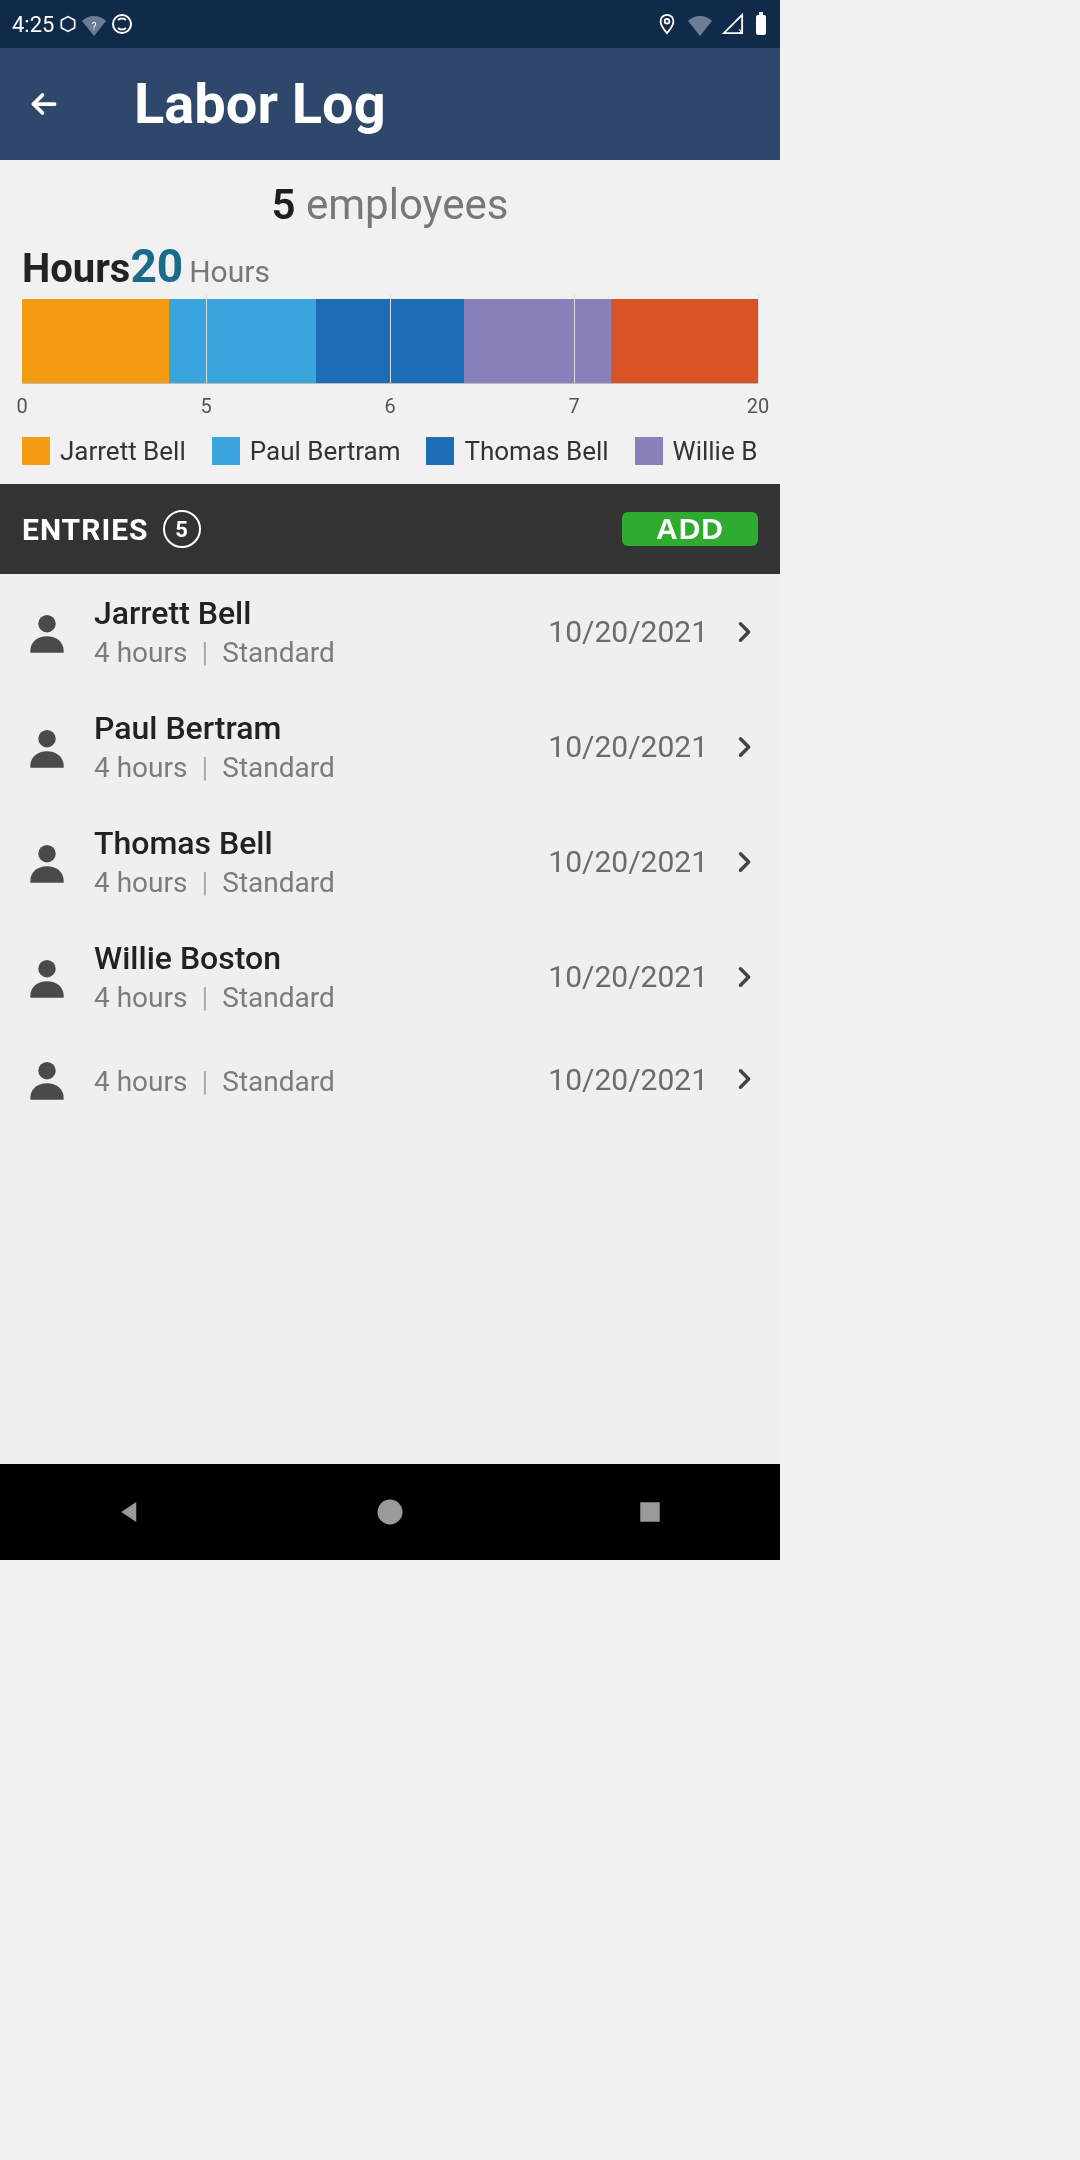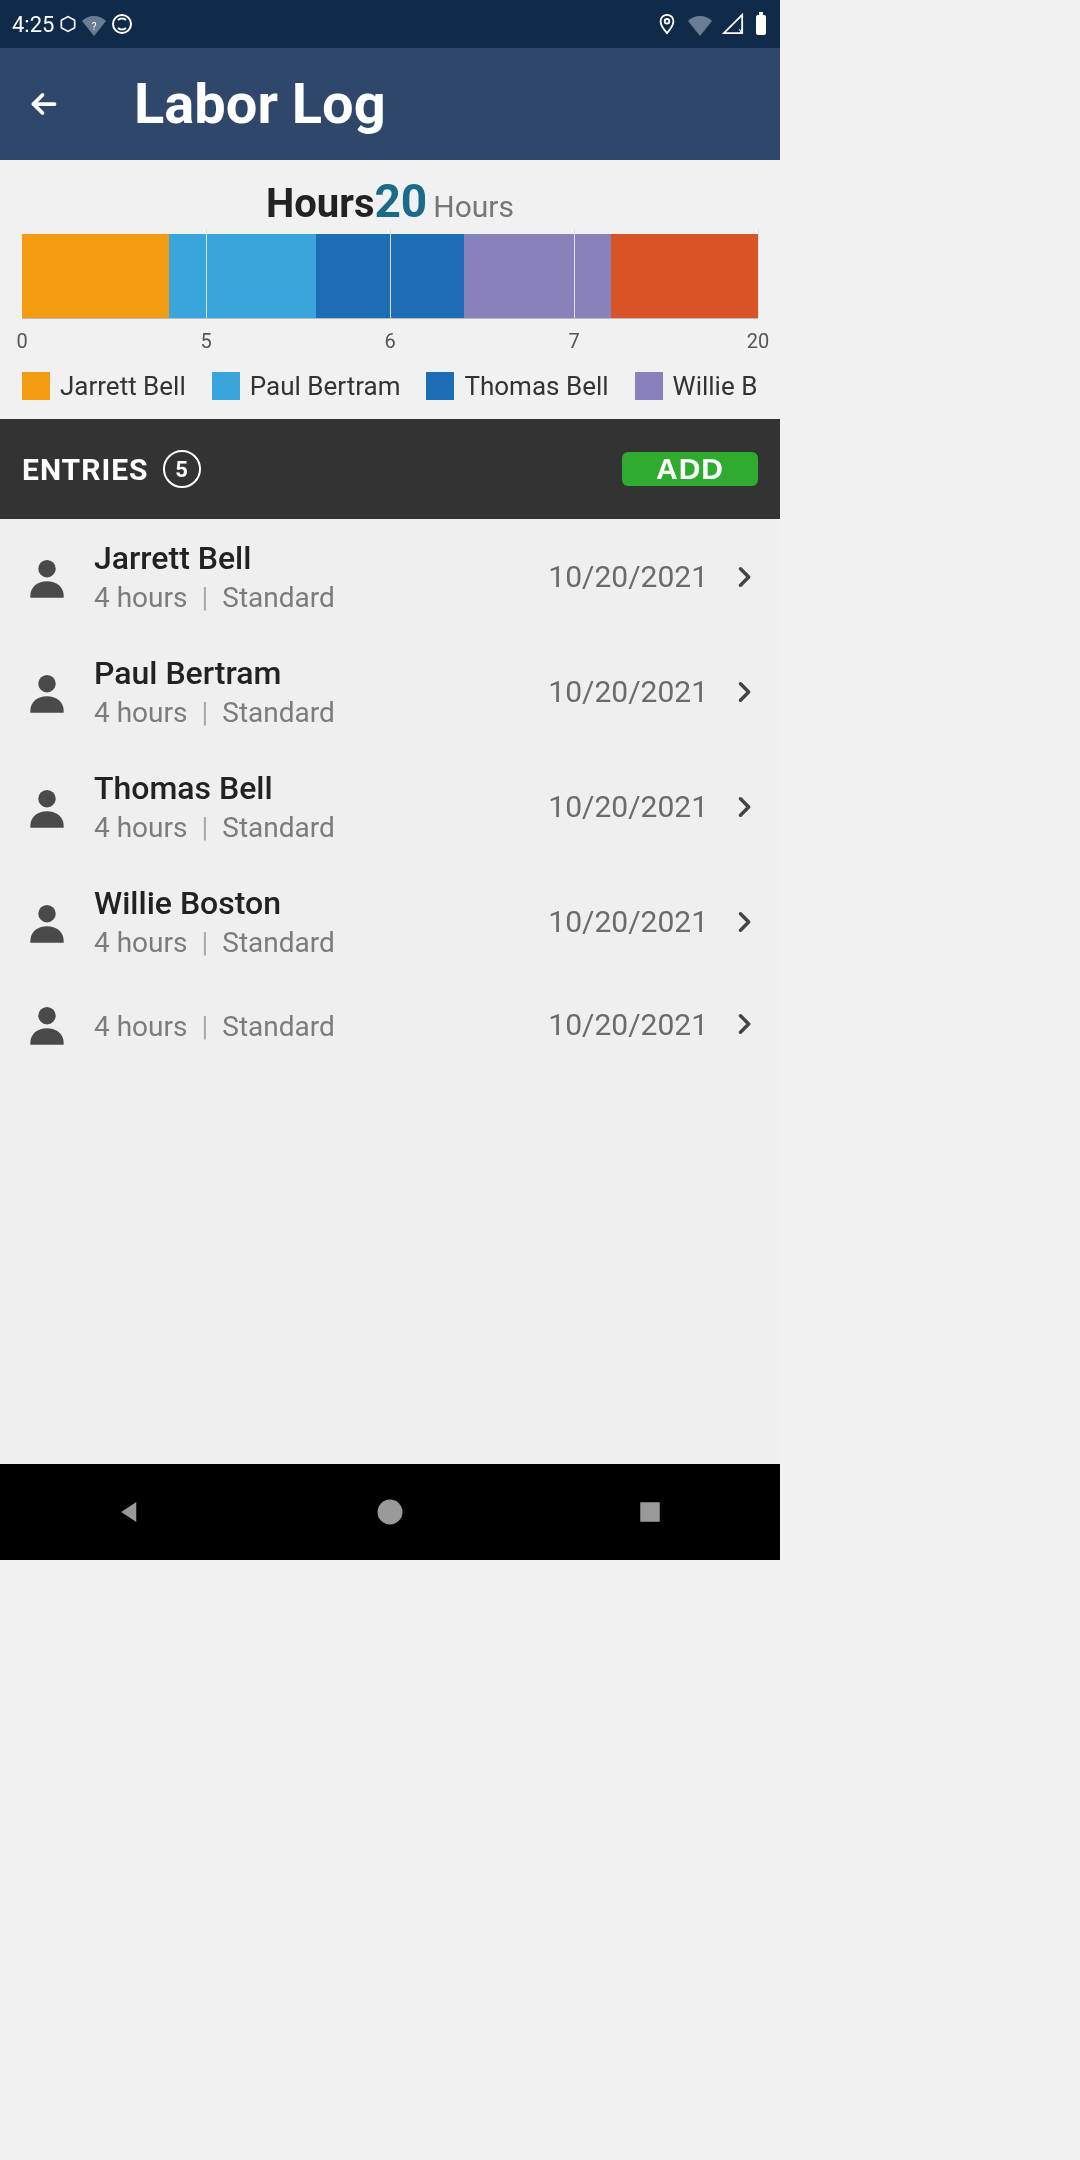--- a/index.html
+++ b/index.html
@@ -14,39 +14,39 @@
 
   
   .app-bar { height: 112px; background: #2e476a; color: #fff; display: flex; align-items: center; padding: 0 24px; gap: 70px; }
   .app-bar-title { font-size: 56px; font-weight: 700; }
   .back-btn { width: 40px; height: 40px; display: flex; align-items: center; justify-content: center; }
 
   
   .summary { background: #f1f1f1; padding: 14px 22px 18px 22px; }
   .summary-head { text-align: center; font-size: 42px; color: #787878; margin: 6px 0 10px; }
   .summary-head .num { color: #1e1e1e; font-weight: 600; }
-  .hours-row { display: flex; justify-content: center; align-items: baseline; padding: 0 0 6px 0; }
+  .hours-row { display: flex; justify-content: flex-start; align-items: baseline; padding: 0 0 6px 0; }
   .hours-label { font-size: 40px; font-weight: 700; color: #222; }
   .hours-total { font-size: 30px; color: #777; }
   .hours-total .big { font-size: 46px; font-weight: 700; color: #1a6a8a; margin-right: 6px; }
 
   
   .chart-wrap { position: relative; }
   .chart-bar { height: 85px; display: flex; border-bottom: 1px solid #bbb; position: relative; }
   .seg { height: 100%; }
   .gridlines { position: absolute; inset: 0; pointer-events: none; }
   .gridline { position: absolute; top: -5px; bottom: 0; border-left: 1px solid #ddd; }
   .axis { position: relative; height: 28px; margin-top: 10px; font-size: 20px; color: #555; }
   .tick { position: absolute; transform: translateX(-50%); }
   .legend { display: flex; gap: 26px; margin-top: 14px; overflow: hidden; white-space: nowrap; }
   .legend-item { display: flex; align-items: center; gap: 10px; font-size: 26px; color: #333; }
   .swatch { width: 28px; height: 28px; }
 
   
-  .entries-hdr { height: 100px; background: #333333; color: #fff; display: flex; align-items: center; justify-content: space-between; padding: 0 22px; }
+  .entries-hdr { height: 90px; background: #333333; color: #fff; display: flex; align-items: center; justify-content: space-between; padding: 0 22px; }
   .entries-left { display: flex; align-items: center; gap: 14px; }
   .entries-label { font-size: 30px; font-weight: 700; letter-spacing: 1px; }
   .entries-count { width: 38px; height: 38px; border: 2px solid #fff; border-radius: 50%; display: flex; align-items: center; justify-content: center; font-size: 22px; font-weight: 700; }
   .add-btn { background: #2fab2f; color: #fff; font-size: 30px; font-weight: 700; padding: 0 34px; border: none; border-radius: 6px; letter-spacing: 1px; }
 
   
   .list { flex: 1; background: #efefef; }
   .entry { display: flex; align-items: center; padding: 20px 22px; gap: 22px; }
   .avatar { width: 50px; height: 50px; }
   .entry-main { flex: 1; }
@@ -115,20 +115,24 @@
   <div class="back-btn">
     <svg width="36" height="36" viewBox="0 0 24 24" fill="none" stroke="#fff" stroke-width="2.5" stroke-linecap="round" stroke-linejoin="round">
         <path d="M19 12H5"></path>
         <path d="M11 18l-6-6 6-6"></path>
       </svg>
   </div>
   <div class="app-bar-title">Labor Log</div>
 </div>
 
 <div class="summary">
+  <div class="summary-head">
+    <span class="num">5</span>
+    <span>employees</span>
+  </div>
   <div class="hours-row">
     <div class="hours-label">Hours</div>
     <div class="hours-total">
       <span class="big">20</span><span>Hours</span>
     </div>
   </div>
 
   <div class="chart-wrap">
     <div class="chart-bar" id="chart-bar">
       <div class="gridlines" id="gridlines">

